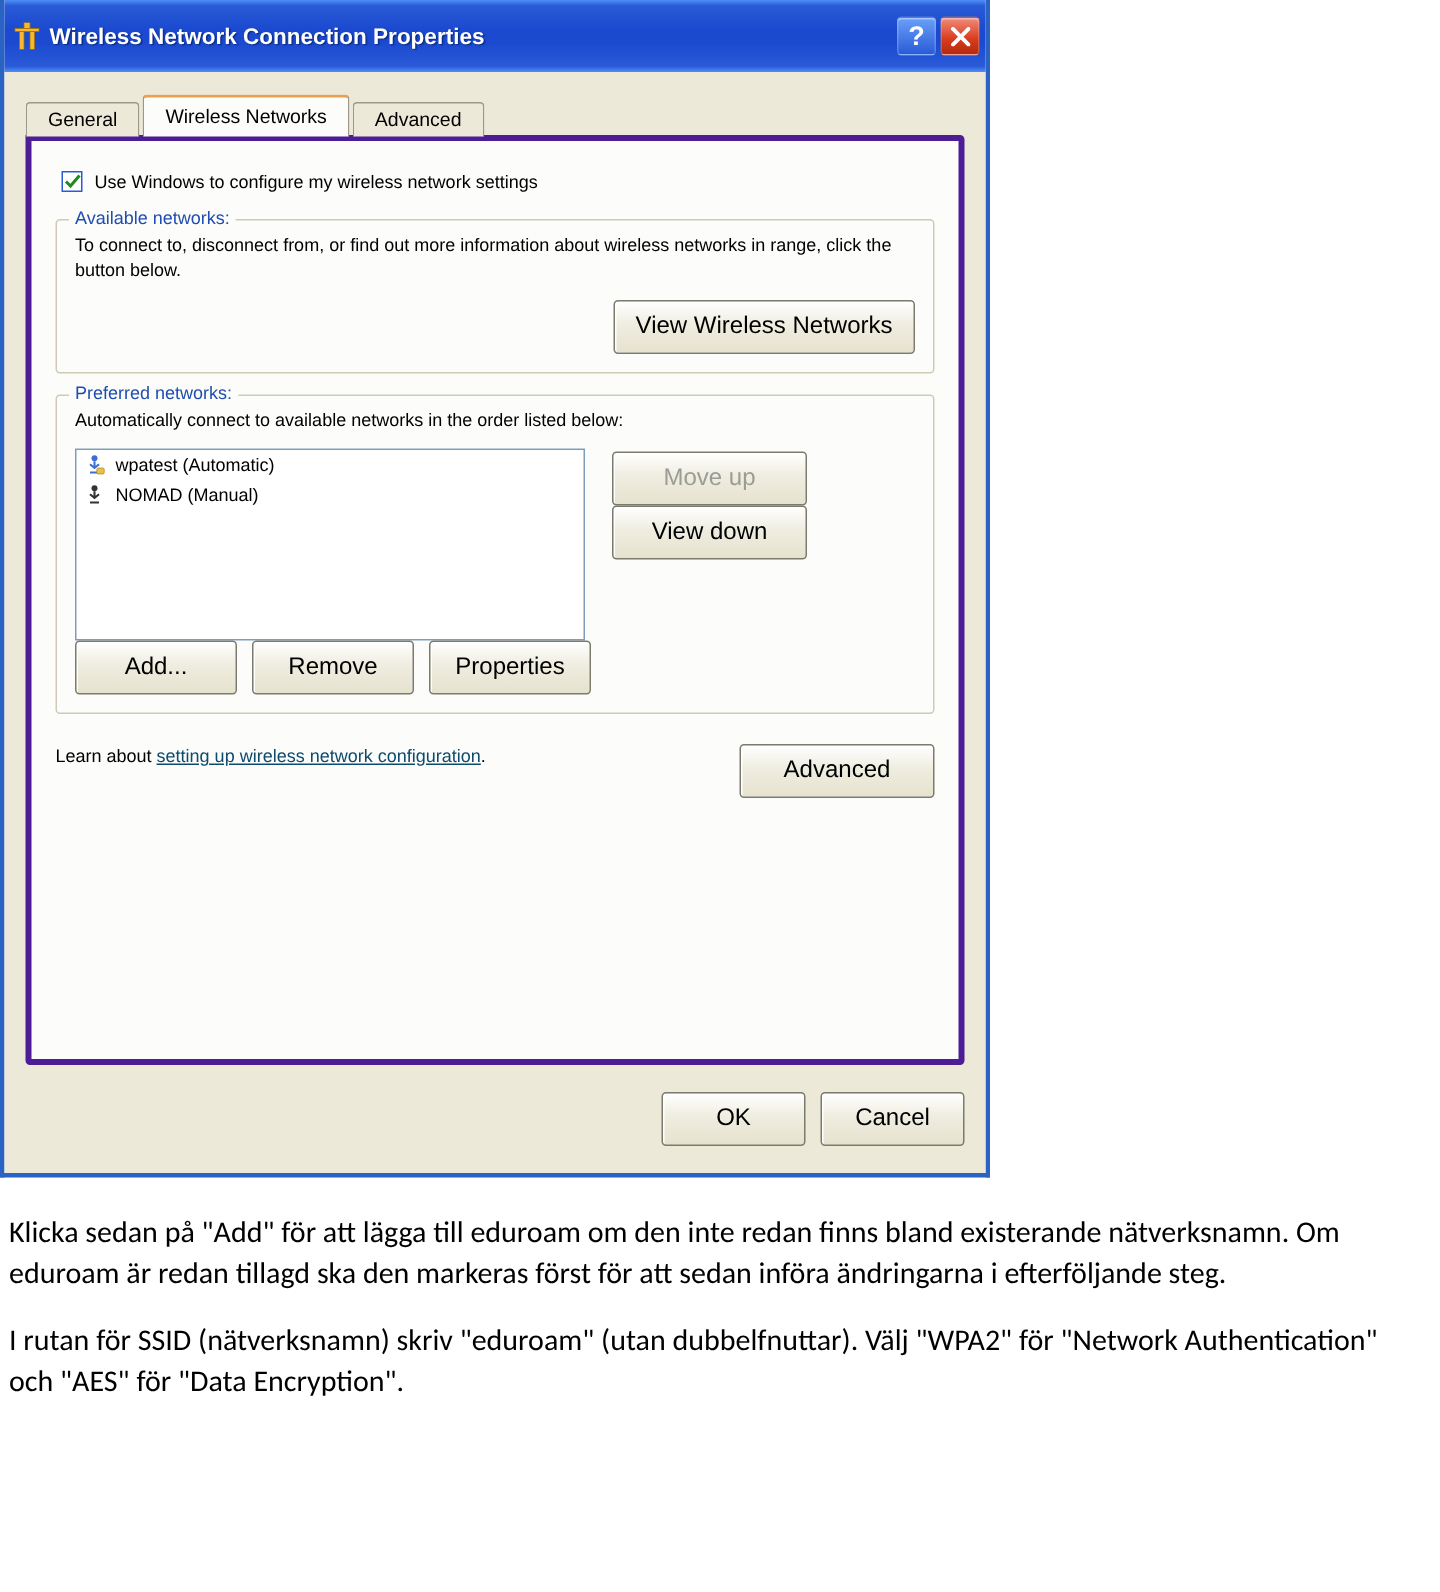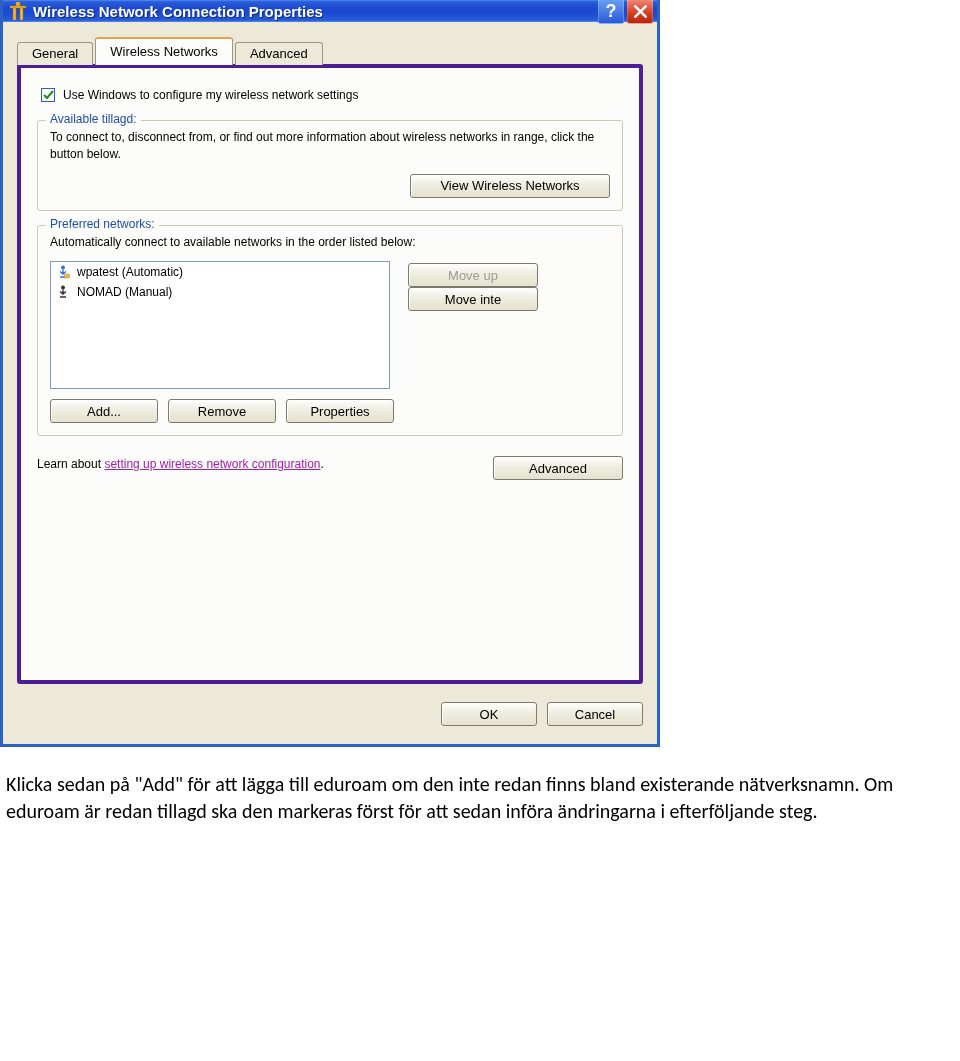--- a/index.html
+++ b/index.html
@@ -15,21 +15,21 @@
   }
   
   .xp-window {
     width: 660px;
     margin: 0 0 24px 0;
     border: 3px solid #2b63c5;
     border-top: none;
     box-sizing: border-box;
   }
   .xp-titlebar {
-    height: 22px;
+    height: 48px;
     background: linear-gradient(to bottom, #4e8ff7 0%, #2a5bd7 8%, #1b4ad0 40%, #1b4ad0 60%, #2a5bd7 92%, #4e8ff7 100%);
     display: flex;
     align-items: center;
     padding: 2px 4px 2px 6px;
     box-sizing: border-box;
   }
   .xp-title-icon {
     width: 18px;
     height: 18px;
     margin-right: 6px;
@@ -146,39 +146,38 @@
     padding: 0 12px 12px 12px;
     margin-top: -6px;
     font-size: 12px;
     color: #000;
   }
   .gb-text { line-height: 1.45; margin-bottom: 10px; }
   .right-row { display: flex; justify-content: flex-end; }
   
   .xp-btn {
     min-width: 108px;
-    height: 24px;
+    height: 36px;
     padding: 0 14px;
     background: linear-gradient(to bottom, #ffffff, #efede0 45%, #e6e2cf);
     border: 1px solid #7b7a6d;
     border-radius: 3px;
     font-family: inherit;
-    font-size: 13px;
+    font-size: 16px;
     color: #000;
     display: inline-flex;
     align-items: center;
     justify-content: center;
     box-shadow: inset 1px 1px 0 #fff;
     box-sizing: border-box;
   }
   .xp-btn.disabled { color: #9c9c96; }
   .btn-row {
     display: flex;
     gap: 10px;
-    margin-top: 10px;
   }
   
   .listbox {
     width: 340px;
     height: 128px;
     background: #fff;
     border: 1px solid #7f9db9;
     box-sizing: border-box;
     overflow: hidden;
   }
@@ -215,21 +214,21 @@
     justify-content: space-between;
     align-items: flex-start;
     margin-top: 20px;
   }
   .learn-text {
     font-size: 12px;
     color: #000;
     max-width: 380px;
     line-height: 1.45;
   }
-  .link { color: #a21caf; text-decoration: underline; }
+  .link { color: #0c4a6e; text-decoration: underline; }
   
   .dialog-bottom {
     display: flex;
     justify-content: flex-end;
     gap: 10px;
     margin-top: 18px;
   }
   .dialog-bottom .xp-btn { min-width: 96px; }
   
   .doc-para {
@@ -278,21 +277,21 @@
         <div class="chk-row">
           <span class="xp-chk">
             <svg viewBox="0 0 11 11">
               <path d="M1 5 L4 8 L10 1" fill="none" stroke="#1e8a1e" stroke-width="2"></path>
             </svg>
           </span>
           <span class="chk-label">Use Windows to configure my wireless network settings</span>
         </div>
 
         <div class="groupbox">
-          <span class="gb-legend">Available tillagd:</span>
+          <span class="gb-legend">Available networks:</span>
           <div class="gb-body">
             <div class="gb-text">To connect to, disconnect from, or find out more information about wireless networks in range, click the button below.</div>
             <div class="right-row">
               <button class="xp-btn" style="min-width:200px">View Wireless Networks</button>
             </div>
           </div>
         </div>
 
         <div class="groupbox">
           <span class="gb-legend">Preferred networks:</span>
@@ -316,21 +315,21 @@
                     <svg viewBox="0 0 14 14">
                       <circle cx="7" cy="2.5" r="2" fill="#333"></circle>
                       <path d="M7 4.5 L7 9 M4 6.5 L7 9 L10 6.5 M4 12 L10 12" stroke="#333" stroke-width="1.4" fill="none"></path>
                     </svg>
                   </span>
                   <span>NOMAD (Manual)</span>
                 </div>
               </div>
               <div class="move-col">
                 <button class="xp-btn disabled" style="min-width:130px">Move up</button>
-                <button class="xp-btn" style="min-width:130px">Move inte</button>
+                <button class="xp-btn" style="min-width:130px">View down</button>
               </div>
             </div>
 
             <div class="btn-row">
               <button class="xp-btn">Add...</button>
               <button class="xp-btn">Remove</button>
               <button class="xp-btn">Properties</button>
             </div>
           </div>
         </div>
@@ -346,14 +345,15 @@
 
       <div class="dialog-bottom">
         <button class="xp-btn">OK</button>
         <button class="xp-btn">Cancel</button>
       </div>
 
     </div>
   </div>
 
   <p class="doc-para">Klicka sedan på "Add" för att lägga till eduroam om den inte redan finns bland existerande nätverksnamn. Om eduroam är redan tillagd ska den markeras först för att sedan införa ändringarna i efterföljande steg.</p>
+  <p class="doc-para">I rutan för SSID (nätverksnamn) skriv "eduroam" (utan dubbelfnuttar). Välj "WPA2" för "Network Authentication" och "AES" för "Data Encryption".</p>
 
 </div>
 
 </body></html>

